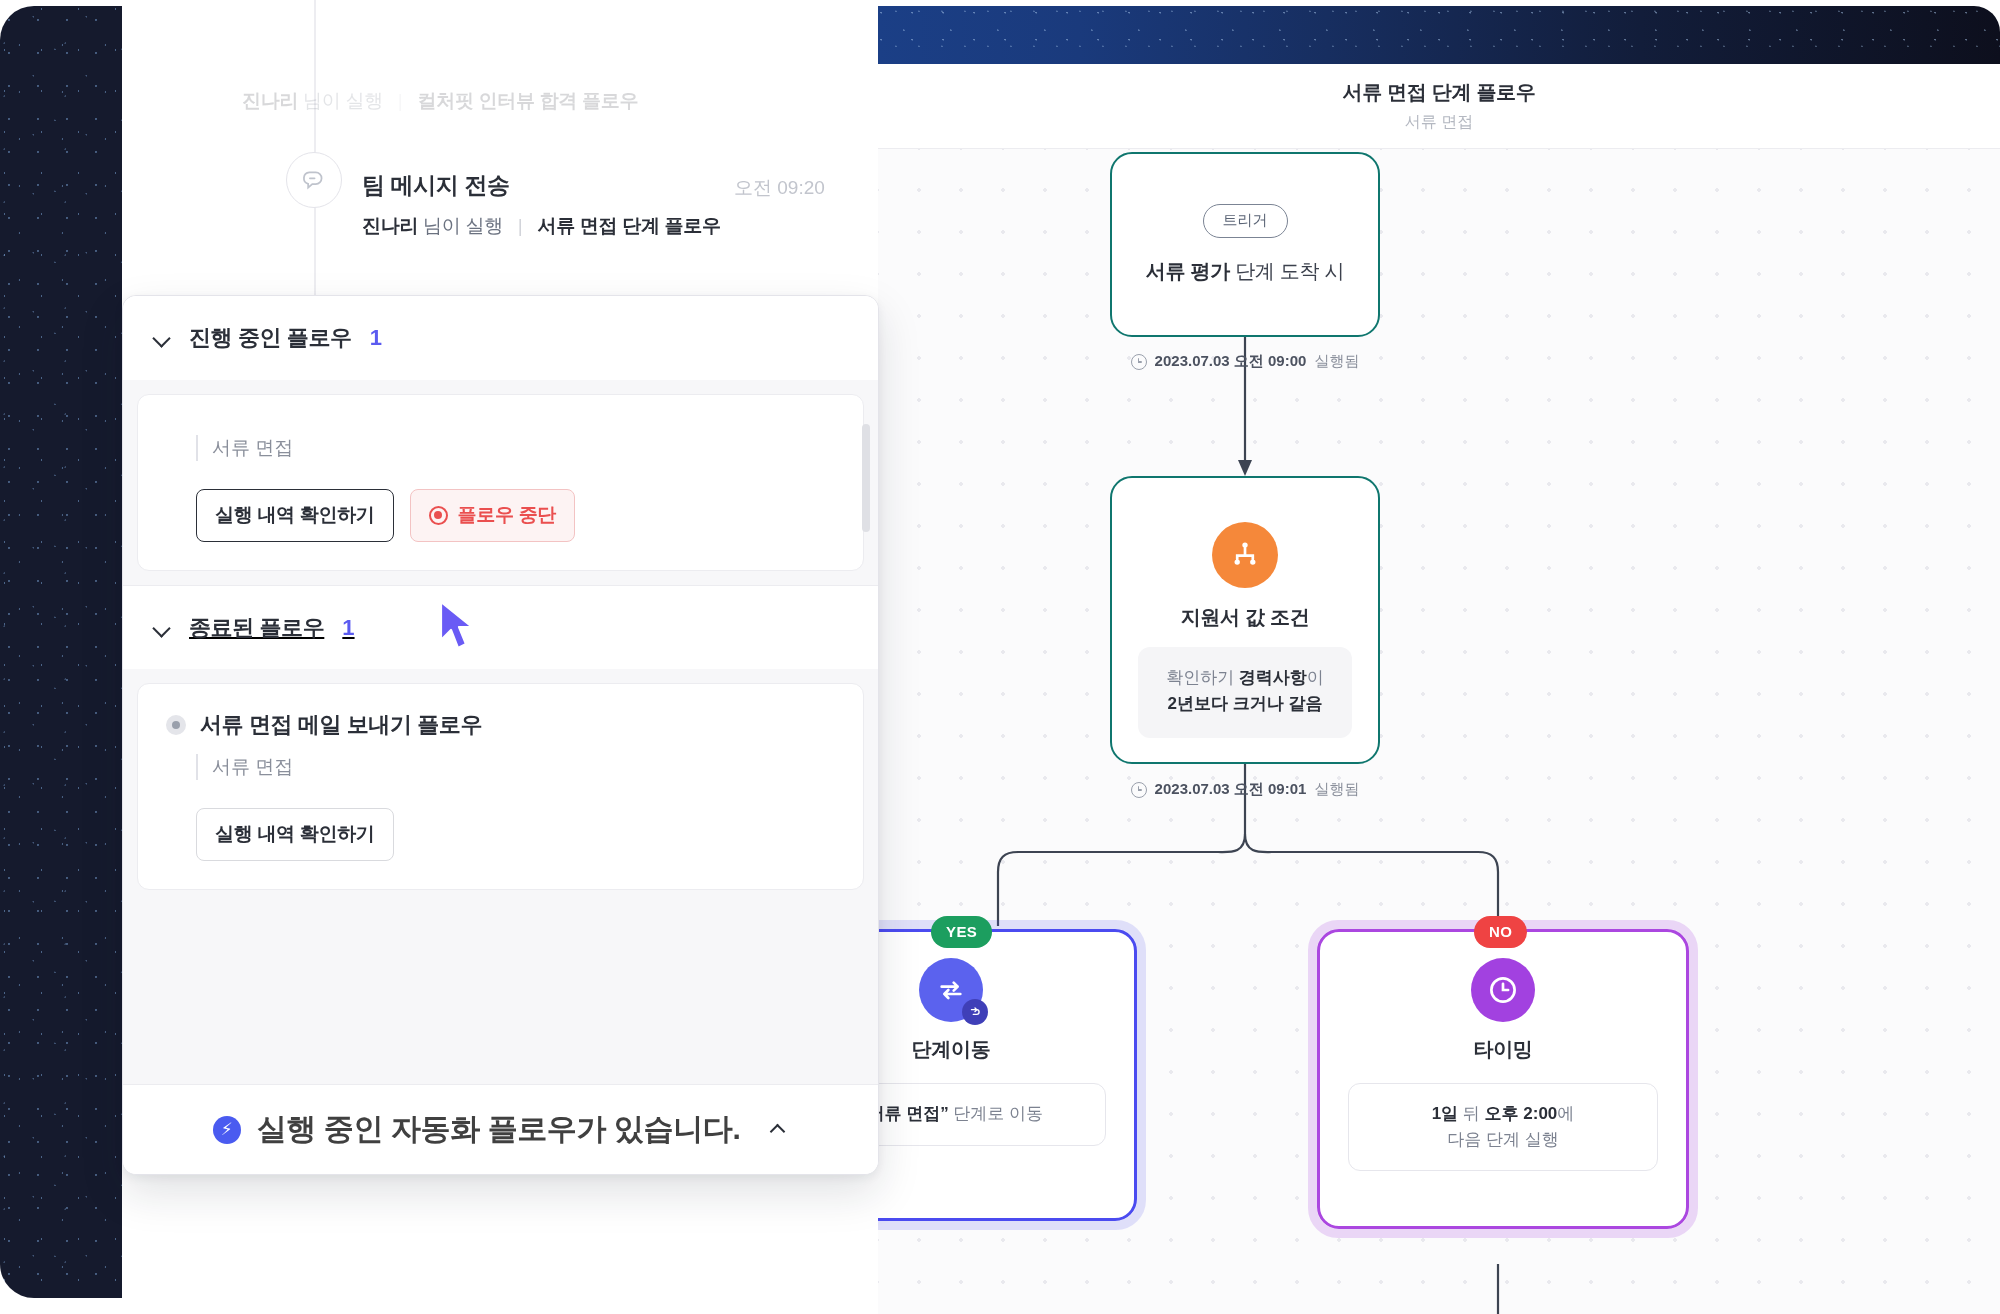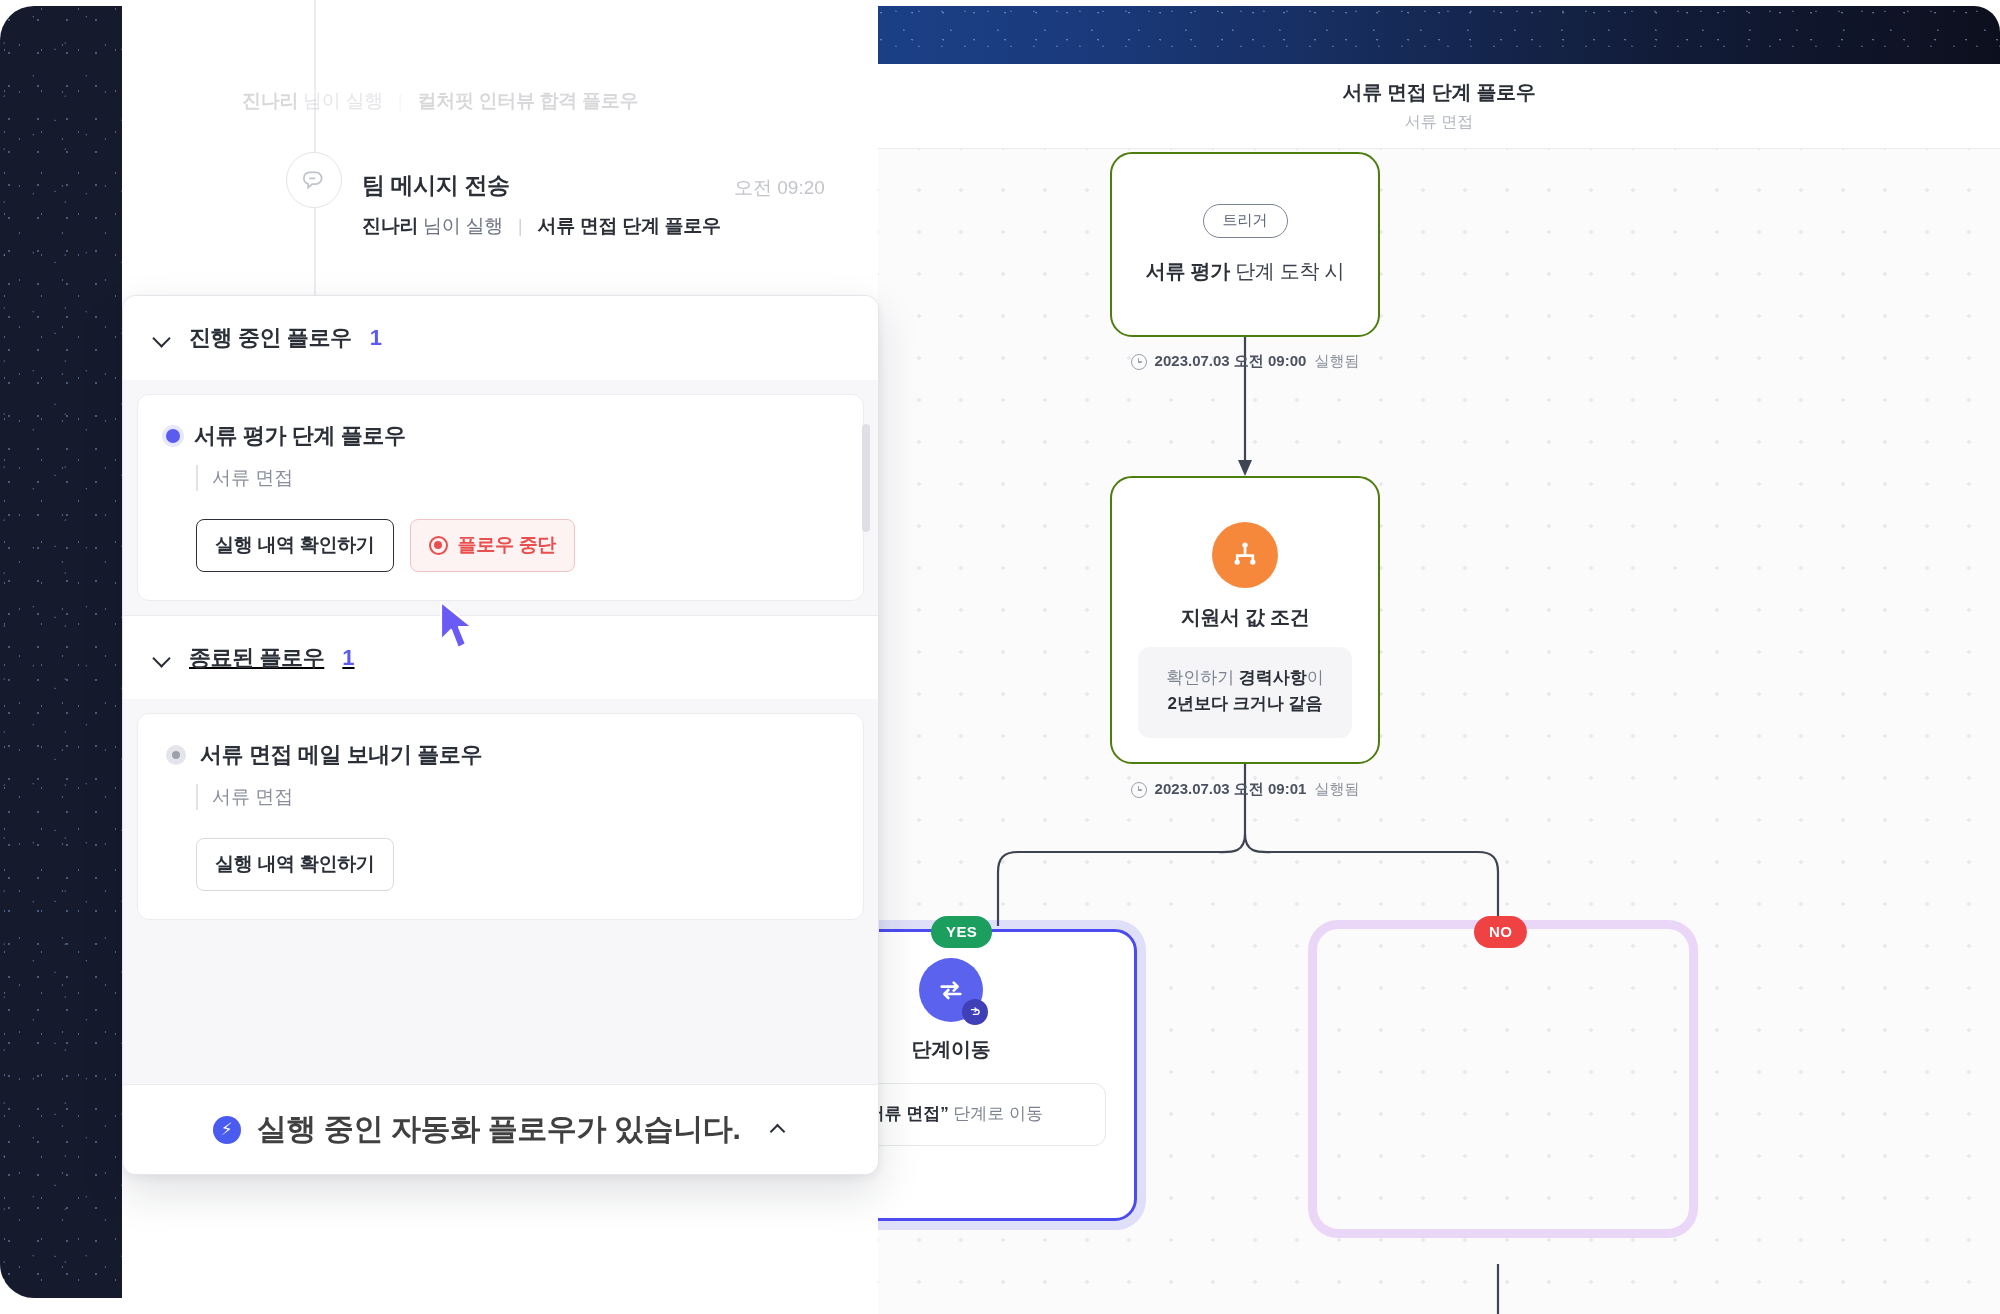--- a/index.html
+++ b/index.html
@@ -60,21 +60,21 @@
 
   .dots {
     position: absolute; left: 0; top: 85px; right: 0; bottom: 0;
     background-image: radial-gradient(#e9e9ee 1.6px, transparent 1.7px);
     background-size: 42px 42px;
     background-position: 20px 20px;
   }
 
   
   .node {
-    position: absolute; background: #fff; border: 2px solid #4d7c0f;
+    position: absolute; background: #fff; border: 2px solid #0f766e;
     border-radius: 22px;
     display: flex; flex-direction: column; align-items: center;
   }
   .pill {
     border: 1.8px solid #7b8494; border-radius: 999px;
     font-size: 15px; color: #5a6475; padding: 6px 19px 7px; font-weight: 500;
   }
   .node-name { font-size: 20px; color: #2b2f38; letter-spacing: -.3px; }
   .node-name b { font-weight: 700; }
   .node-name .lt { font-weight: 400; color: #3c414d; }
@@ -280,20 +280,35 @@
       </div>
       <div class="desc-box2" style="margin-top:6px;">
         <b>“서류 면접”</b><span> 단계로 이동</span>
       </div>
     </div>
     <div class="branch-tag" style="left:53px; top:852px; background:#1c9e5f;">
       <span>YES</span>
     </div>
 
     <div style="position:absolute;left:430px;top:856px;width:390px;height:318px;border:9px solid rgba(171,71,224,.20);border-radius:30px;"></div>
+    <div class="node" style="left:439px; top:865px; width:372px; height:300px; border-color:#ab47e0; border-width:3.4px; padding-top:26px; gap:14px;">
+      <div class="circ" style="width:64px;height:64px;background:#a241e0;">
+        <svg width="34" height="34" viewBox="0 0 24 24" fill="none" stroke="#fff" stroke-width="1.9" stroke-linecap="round">
+          <circle cx="12" cy="12" r="8.2"></circle>
+          <path d="M12 7.6 V12 H15.6"></path>
+        </svg>
+      </div>
+      <div class="node-name" style="font-weight:700;">
+        <span>타이밍</span>
+      </div>
+      <div class="desc-box2" style="margin-top:6px;">
+        <b>1일</b><span> 뒤 </span><b>오후 2:00</b><span>에</span><br>
+        <span>다음 단계 실행</span>
+      </div>
+    </div>
     <div class="branch-tag" style="left:596px; top:852px; background:#ef4343;">
       <span>NO</span>
     </div>
   </div>
 
   <div class="tl-panel">
     <div class="tl-rule"></div>
 
     <div class="tl-item faded" style="top:76px;left:0;width:756px;">
       <div class="tl-meta" style="margin-left:120px;">
@@ -324,24 +339,20 @@
 
   <div class="popup">
 
     <div class="sec-head">
       <span class="chev"></span>
       <span class="cap">진행 중인 플로우</span>
       <span class="cnt">1</span>
     </div>
     <div class="sec-body">
       <div class="flow-card">
-        <div class="flow-row">
-          <span class="dot-live"></span>
-          <span class="flow-name">서류 평가 단계 플로우</span>
-        </div>
         <div class="flow-stage">서류 면접</div>
         <div class="btn-row">
           <button class="btn">실행 내역 확인하기</button>
           <button class="btn danger">
             <span class="ic-stop">
                 <i></i>
               </span>
             <span>플로우 중단</span>
           </button>
         </div>

